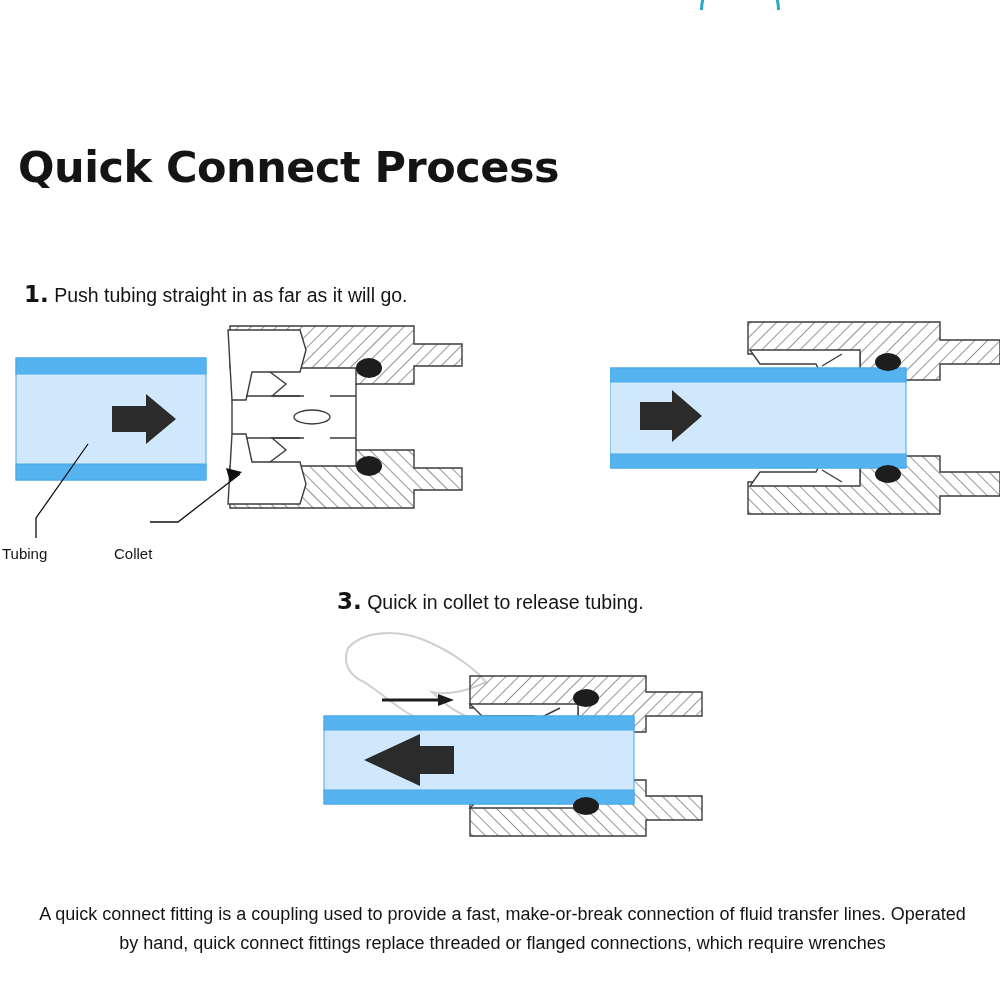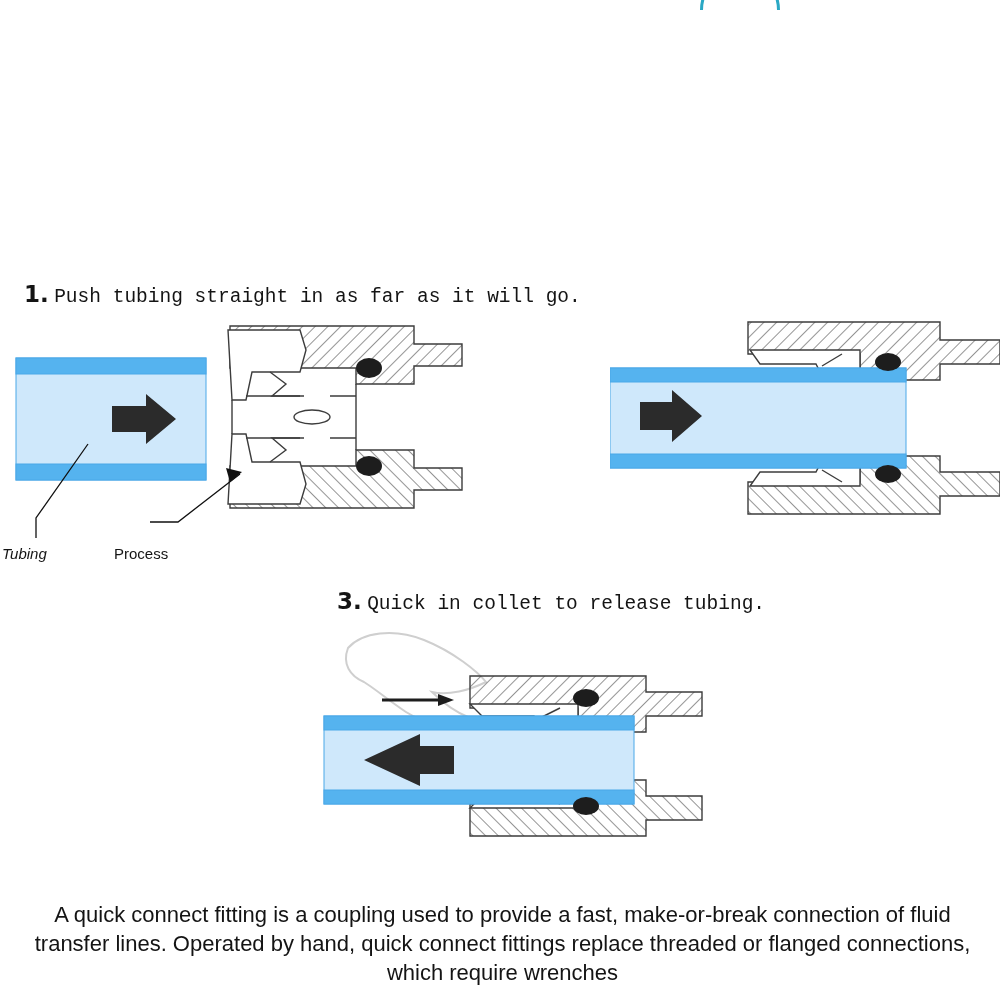--- a/index.html
+++ b/index.html
@@ -57,30 +57,30 @@
     font-size: 19.5px;
     color: #141414;
     white-space: nowrap;
   }
   .step-head .num {
     font-weight: bold;
     font-size: 23px;
     font-family: "DejaVu Sans", sans-serif;
   }
   .step-head .txt {
-    font-family: Liberation Mono, monospace;
+    font-family: Liberation Sans, sans-serif;
   }
 
   .caption {
     position: absolute;
     left: 30px;
     top: 900px;
     width: 945px;
     text-align: center;
-    font-size: 22px;
+    font-size: 18px;
     line-height: 29px;
     color: #141414;
   }
 
   .label-small {
     position: absolute;
     font-size: 15px;
     color: #141414;
   }
 
@@ -89,20 +89,21 @@
 </style>
 </head>
 <body>
 
 <div class="page">
 
   <div class="top-arc">
     <div class="ring"></div>
   </div>
 
+  <div class="title">Quick Connect Process</div>
 
   <div class="step-head" style="left:24px; top:281px;">
     <span class="num">1.</span>
     <span class="txt">Push tubing straight in as far as it will go.</span>
   </div>
 
 
   <div class="step-head" style="left:337px; top:588px;">
     <span class="num">3.</span>
     <span class="txt">Quick in collet to release tubing.</span>
@@ -148,22 +149,22 @@
       <ellipse cx="369" cy="58" rx="13" ry="10" fill="#1d1d1d"></ellipse>
       <ellipse cx="369" cy="156" rx="13" ry="10" fill="#1d1d1d"></ellipse>
 
       <g stroke="#111111" stroke-width="1.3" fill="none">
         <path d="M88 134 L36 208 L36 228"></path>
         <path d="M240 164 L178 212 L150 212"></path>
         <path d="M242 162 L226 158 L230 172 Z" fill="#111111" stroke="none"></path>
       </g>
     </svg>
   </div>
-  <div class="label-small" style="left:2px; top:545px;font-style:italic;">Tubing</div>
-  <div class="label-small" style="left:114px; top:545px;">Process</div>
+  <div class="label-small" style="left:2px; top:545px;">Tubing</div>
+  <div class="label-small" style="left:114px; top:545px;">Collet</div>
 
   <div class="fig" style="left:610px; top:310px;">
     <svg width="400" height="240" viewBox="0 0 400 240">
       <defs>
         <pattern id="hatch2" width="9" height="9" patternTransform="rotate(45)" patternUnits="userSpaceOnUse">
           <line x1="0" y1="0" x2="0" y2="9" stroke="#3c3c3c" stroke-width="1.1"></line>
         </pattern>
         <pattern id="hatch2b" width="9" height="9" patternTransform="rotate(-45)" patternUnits="userSpaceOnUse">
           <line x1="0" y1="0" x2="0" y2="9" stroke="#3c3c3c" stroke-width="1.1"></line>
         </pattern>

